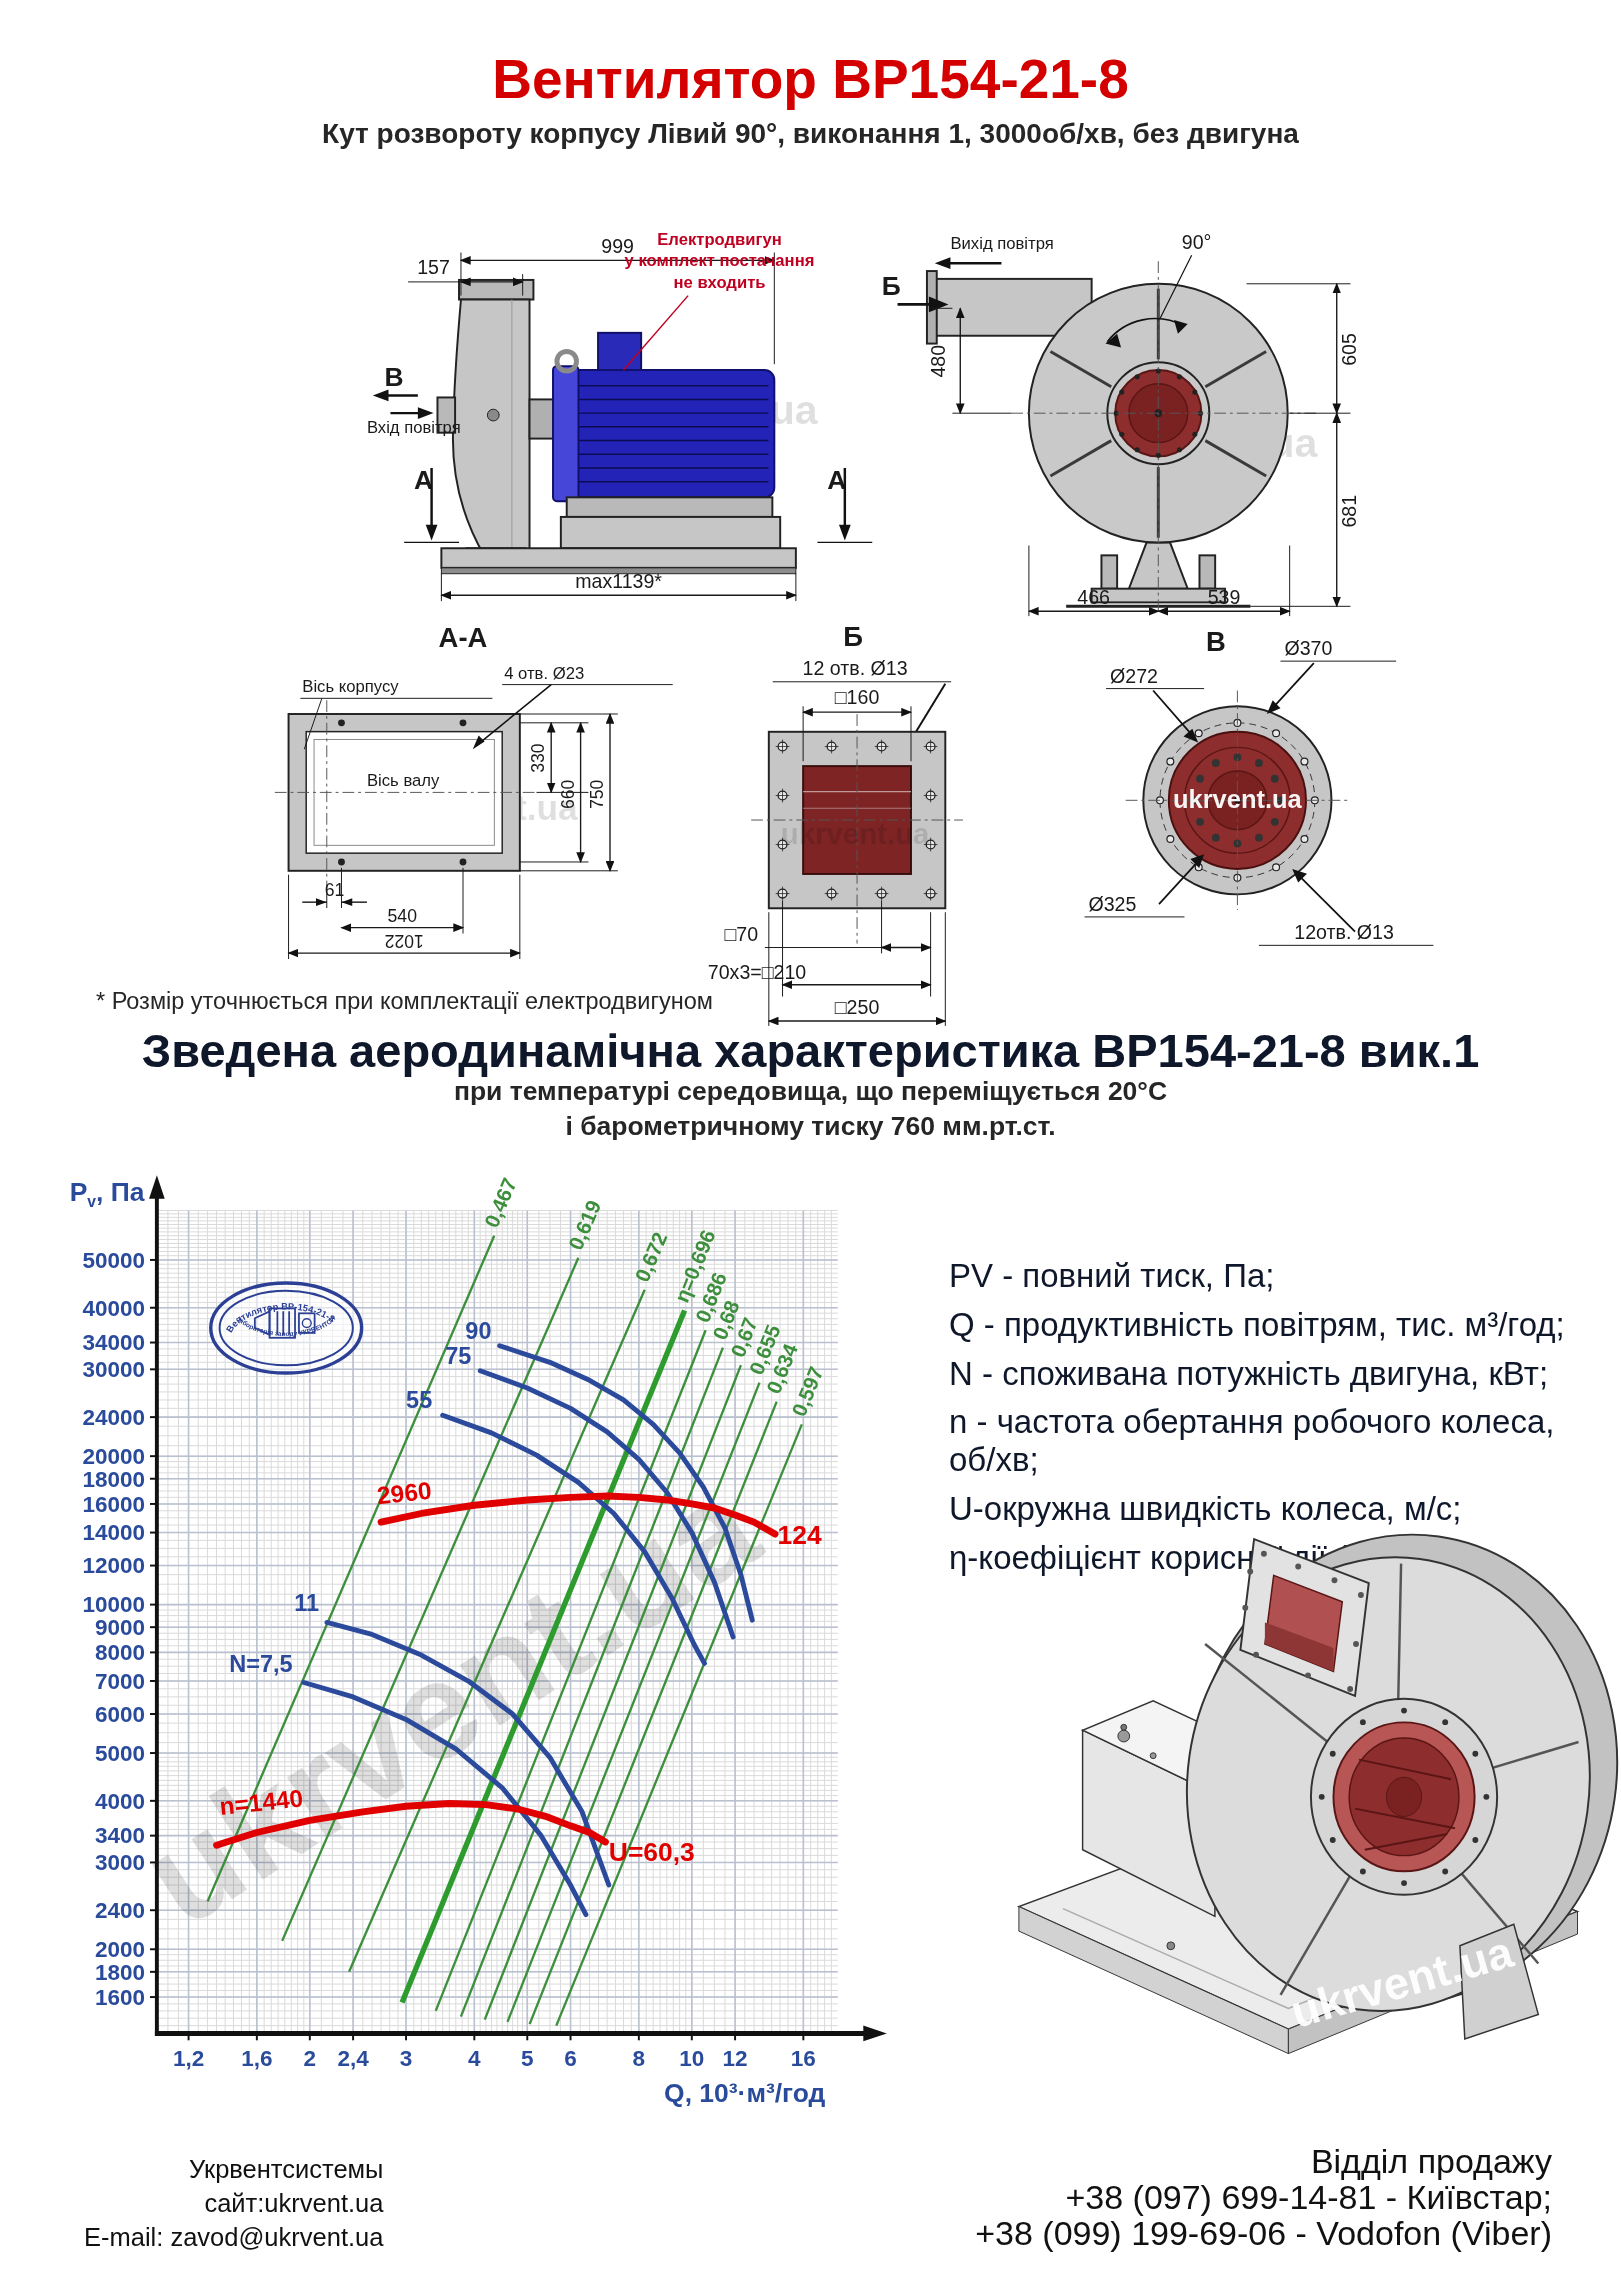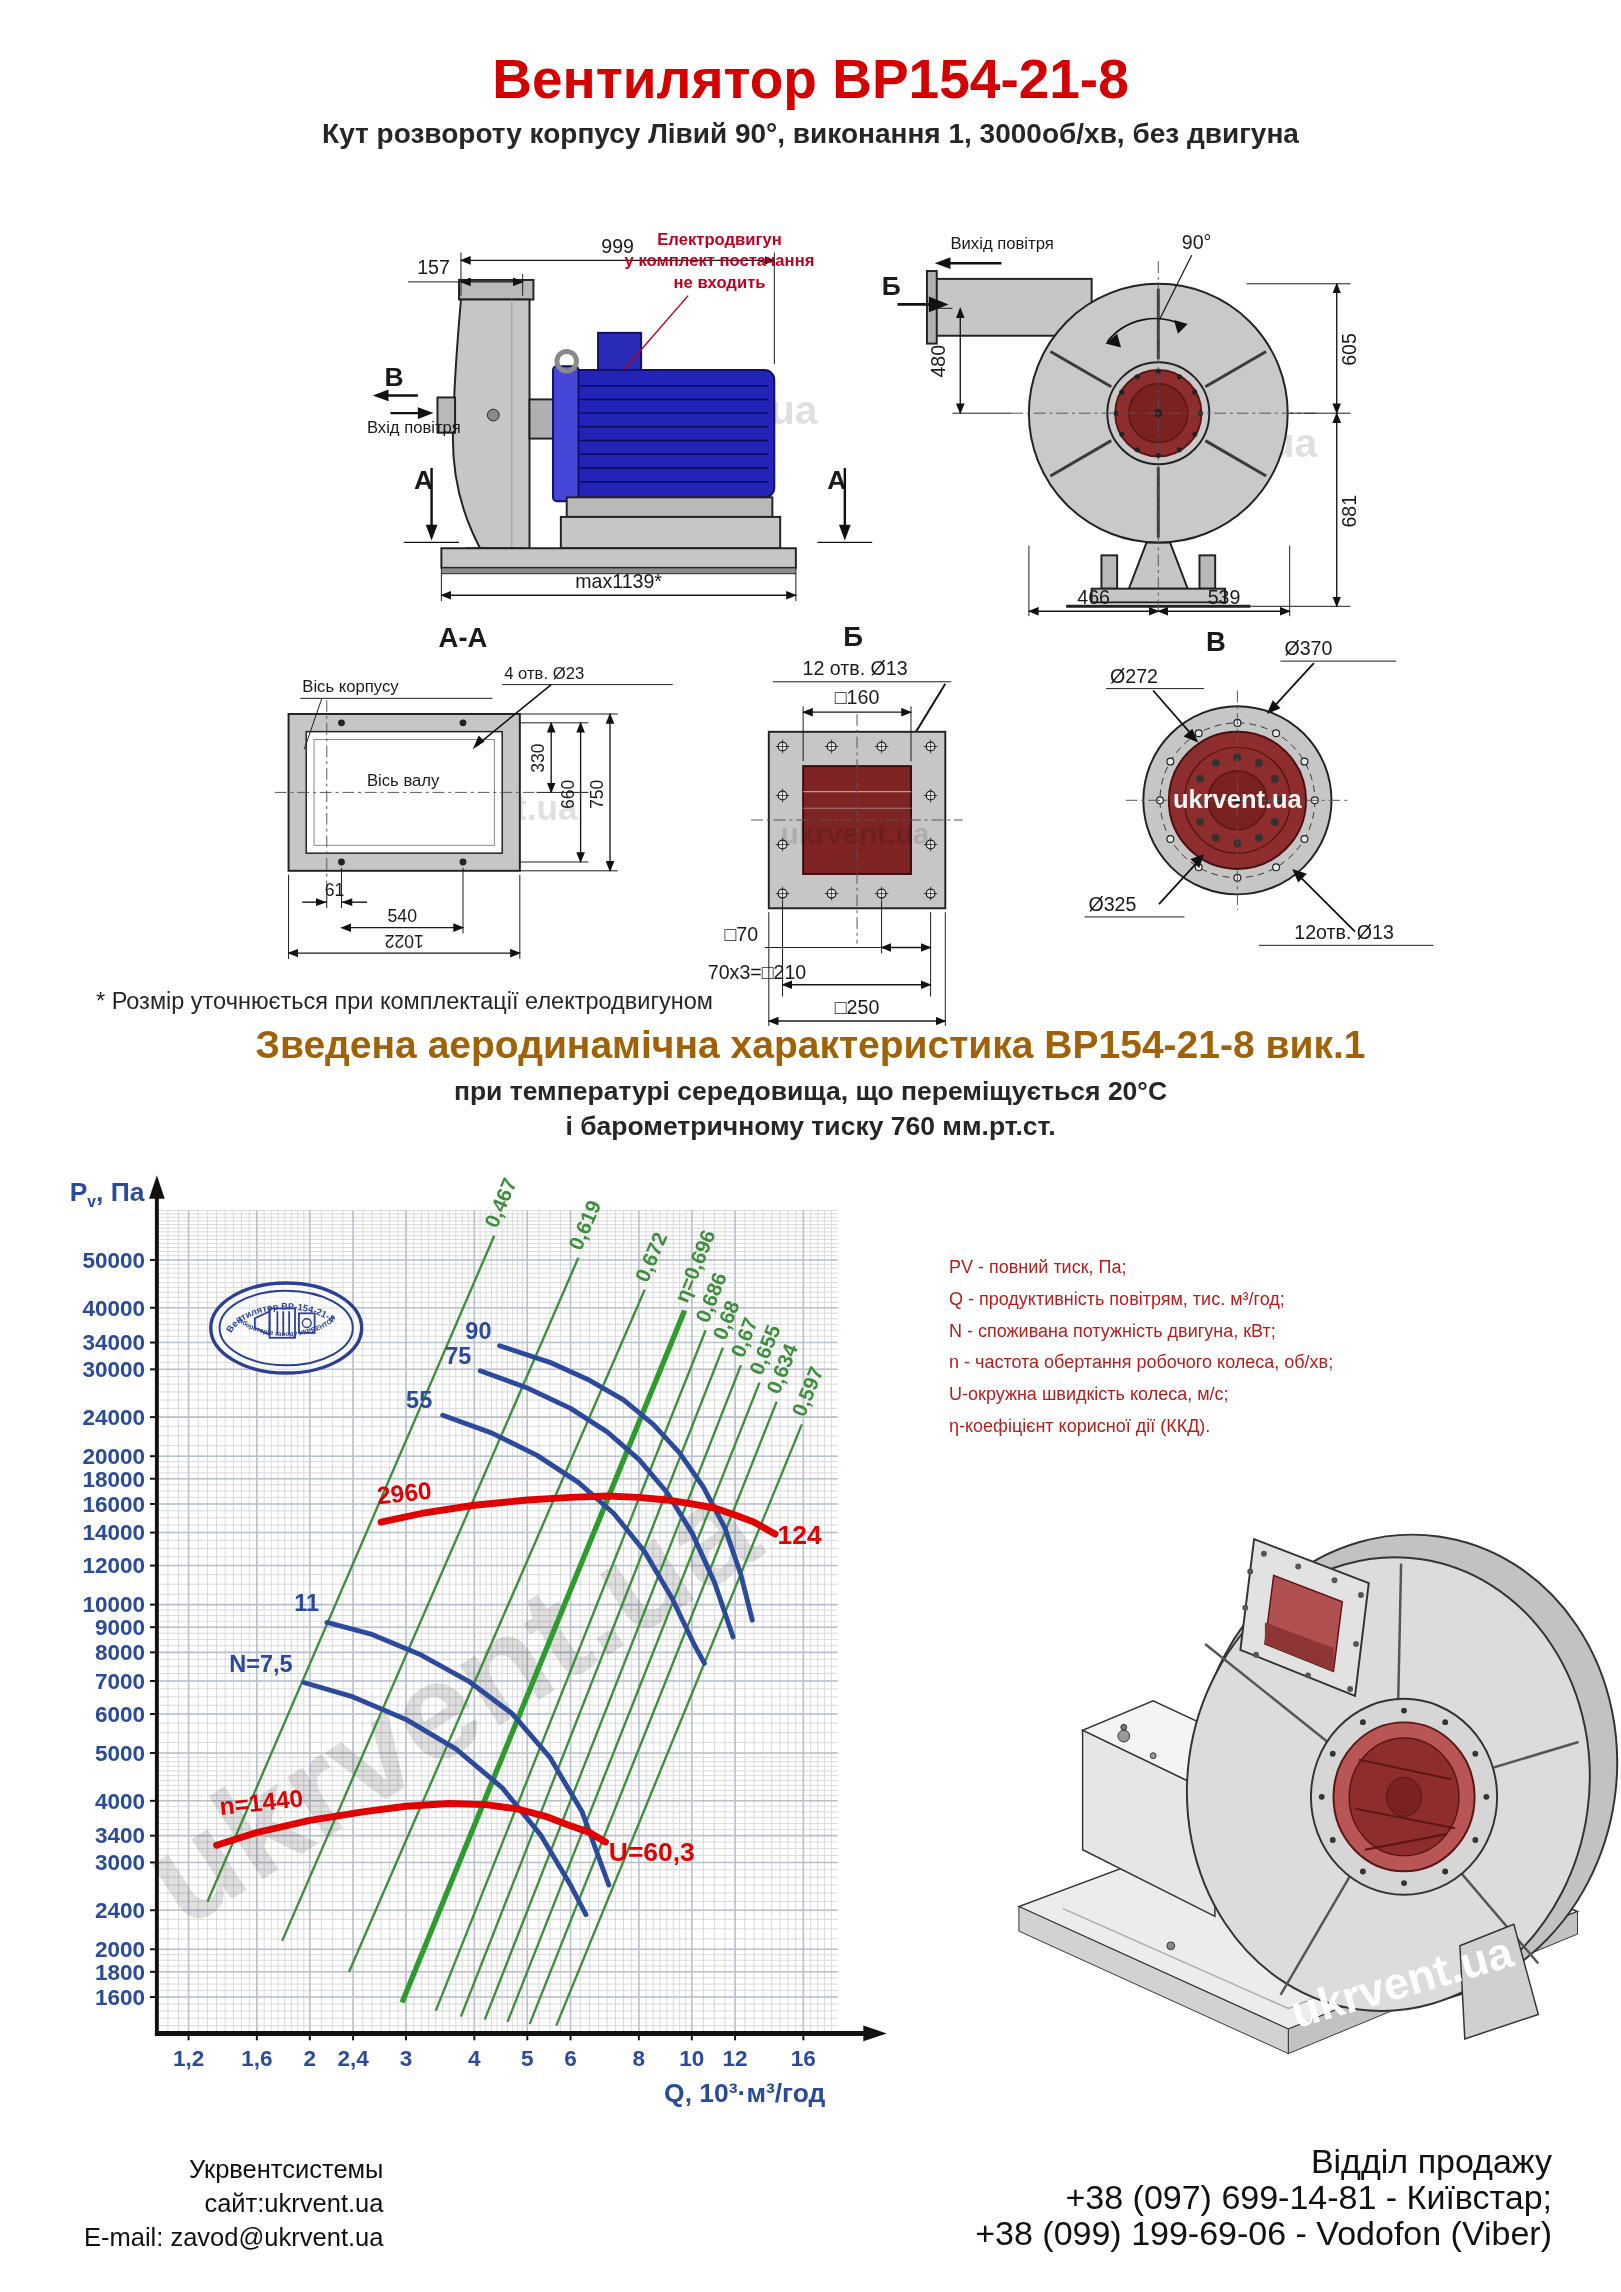--- a/index.html
+++ b/index.html
@@ -2,24 +2,24 @@
 <html><head>
 <meta charset="utf-8">
 <style>
   html,body{margin:0;padding:0;background:#888;}
   .page{position:relative;width:1621px;height:2293px;background:#fff;overflow:hidden;
         font-family:"Liberation Sans",sans-serif;color:#1a1a1a;margin:0 auto;}
   .abs{position:absolute;}
   .doc-title{top:47px;left:0;right:0;text-align:center;font-size:55px;font-weight:bold;color:#d40000;}
   .doc-subtitle{top:118px;left:0;right:0;text-align:center;font-size:28px;font-weight:bold;color:#262626;}
   .footnote{top:988px;left:96px;font-size:23.5px;color:#262626;}
-  .aero-heading{top:1023px;left:0;right:0;text-align:center;font-size:39px;font-weight:bold;color:#a16207;}
+  .aero-heading{top:1023px;left:0;right:0;text-align:center;font-size:47px;font-weight:bold;color:#0f172a;}
   .aero-cond1{top:1076px;left:0;right:0;text-align:center;font-size:26.5px;font-weight:bold;color:#262626;}
   .aero-cond2{top:1111px;left:0;right:0;text-align:center;font-size:26.5px;font-weight:bold;color:#262626;}
-  .legend{top:1257px;left:949px;width:647px;font-size:18px;color:#b91c1c;}
+  .legend{top:1257px;left:949px;width:647px;font-size:33px;color:#0f172a;}
   .legend div{margin-bottom:10.8px;}
   .footer-left{top:2152px;left:84px;font-size:25.5px;line-height:34px;color:#111;text-align:right;}
   .footer-right{top:2143px;right:69px;text-align:right;font-size:34px;line-height:36px;color:#111;}
   svg{overflow:visible;}
   svg text{font-family:"Liberation Sans",sans-serif;}
   .dim{font-size:20px;fill:#1a1a1a;}
   .dims{font-size:18px;fill:#1a1a1a;}
   .lbl{font-size:17px;fill:#1a1a1a;}
   .big{font-size:27px;font-weight:bold;fill:#1a1a1a;}
   .secttl{font-size:28px;font-weight:bold;fill:#1a1a1a;}

